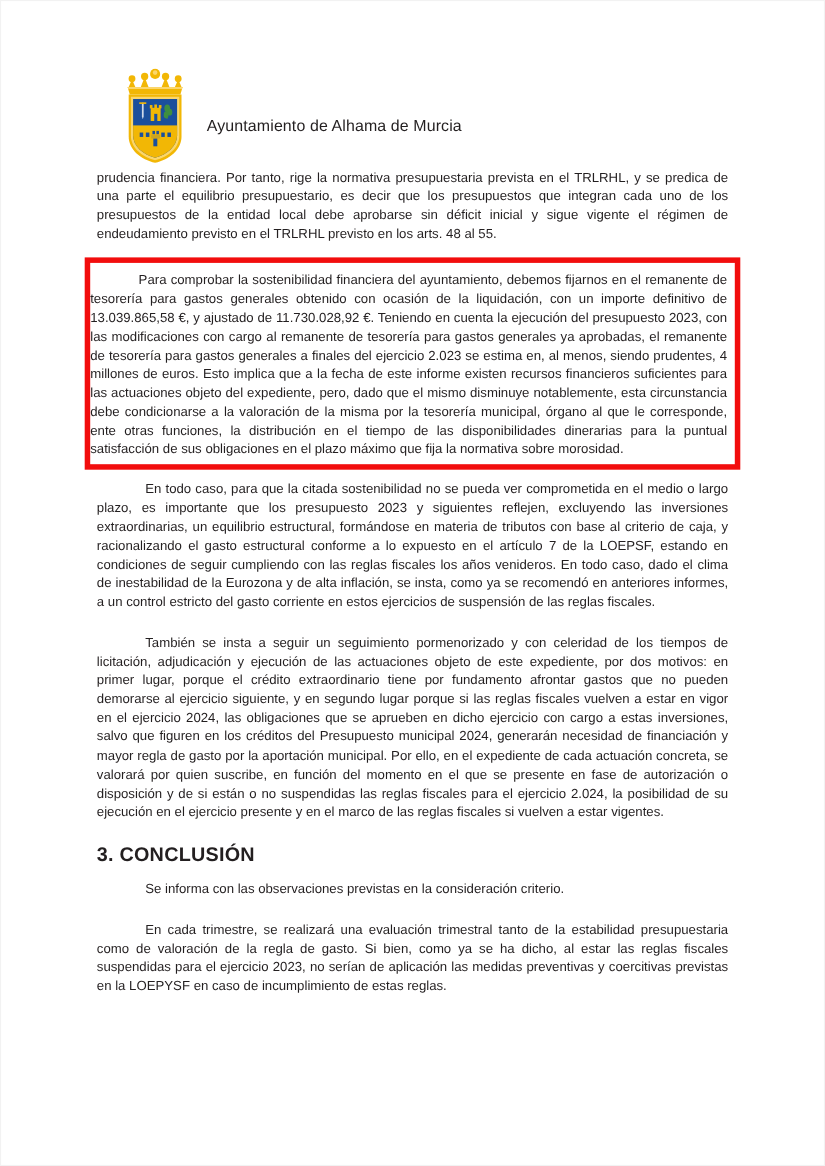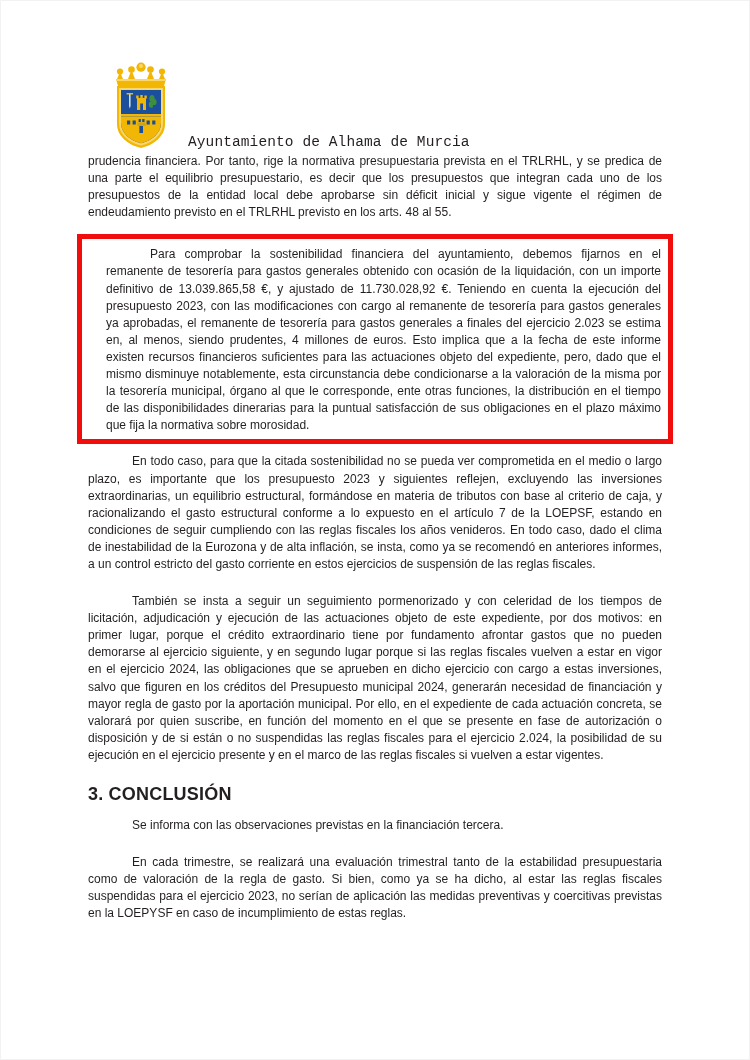--- a/index.html
+++ b/index.html
@@ -25,23 +25,22 @@
     border: 1px solid #f2f2f2;
     pointer-events: none;
   }
 
   
   .doc-header {
     position: absolute;
     left: 108px;
     top: 62px;
     display: flex;
-    align-items: flex-end;
+    align-items: center;
     gap: 14px;
-    font-family: Liberation Mono, monospace;
   }
   .crest {
     width: 66px;
     height: 88px;
     display: block;
     flex: 0 0 auto;
   }
   .header-title {
     font-size: 14.5px;
     color: #231f20;
@@ -69,21 +68,21 @@
   }
   p.para.no-indent {
     text-indent: 0;
   }
 
   
   .boxed-wrap {
     position: relative;
     margin: 10px 0 9px 0;
     border: 5px solid #f20d0d;
-    padding: 7px 7px 5px 24px;
+    padding: 7px 7px 5px 0;
     box-sizing: border-box;
     margin-left: -11px;
     margin-right: -11px;
   }
   .boxed-wrap p.para {
     margin: 0;
   }
 
   
   h3.section-heading {
@@ -179,20 +178,20 @@
     </div>
 
     <p class="para">En todo caso, para que la citada sostenibilidad no se pueda ver comprometida en el medio o largo plazo, es importante que los presupuesto 2023 y siguientes reflejen, excluyendo las inversiones extraordinarias, un equilibrio estructural, formándose en materia de tributos con base al criterio de caja, y racionalizando el gasto estructural conforme a lo expuesto en el artículo 7 de la LOEPSF, estando en condiciones de seguir cumpliendo con las reglas fiscales los años venideros. En todo caso, dado el clima de inestabilidad de la Eurozona y de alta inflación, se insta, como ya se recomendó en anteriores informes, a un control estricto del gasto corriente en estos ejercicios de suspensión de las reglas fiscales.</p>
 
     <div class="spacer-lg"></div>
 
     <p class="para">También se insta a seguir un seguimiento pormenorizado y con celeridad de los tiempos de licitación, adjudicación y ejecución de las actuaciones objeto de este expediente, por dos motivos: en primer lugar, porque el crédito extraordinario tiene por fundamento afrontar gastos que no pueden demorarse al ejercicio siguiente, y en segundo lugar porque si las reglas fiscales vuelven a estar en vigor en el ejercicio 2024, las obligaciones que se aprueben en dicho ejercicio con cargo a estas inversiones, salvo que figuren en los créditos del Presupuesto municipal 2024, generarán necesidad de financiación y mayor regla de gasto por la aportación municipal. Por ello, en el expediente de cada actuación concreta, se valorará por quien suscribe, en función del momento en el que se presente en fase de autorización o disposición y de si están o no suspendidas las reglas fiscales para el ejercicio 2.024, la posibilidad de su ejecución en el ejercicio presente y en el marco de las reglas fiscales si vuelven a estar vigentes.</p>
 
     <h3 class="section-heading">3. CONCLUSIÓN</h3>
 
-    <p class="para">Se informa con las observaciones previstas en la financiación tercera.</p>
+    <p class="para">Se informa con las observaciones previstas en la consideración criterio.</p>
 
     <div class="spacer-lg"></div>
 
     <p class="para">En cada trimestre, se realizará una evaluación trimestral tanto de la estabilidad presupuestaria como de valoración de la regla de gasto. Si bien, como ya se ha dicho, al estar las reglas fiscales suspendidas para el ejercicio 2023, no serían de aplicación las medidas preventivas y coercitivas previstas en la LOEPYSF en caso de incumplimiento de estas reglas.</p>
 
   </div>
 </div>
 
 </body></html>

